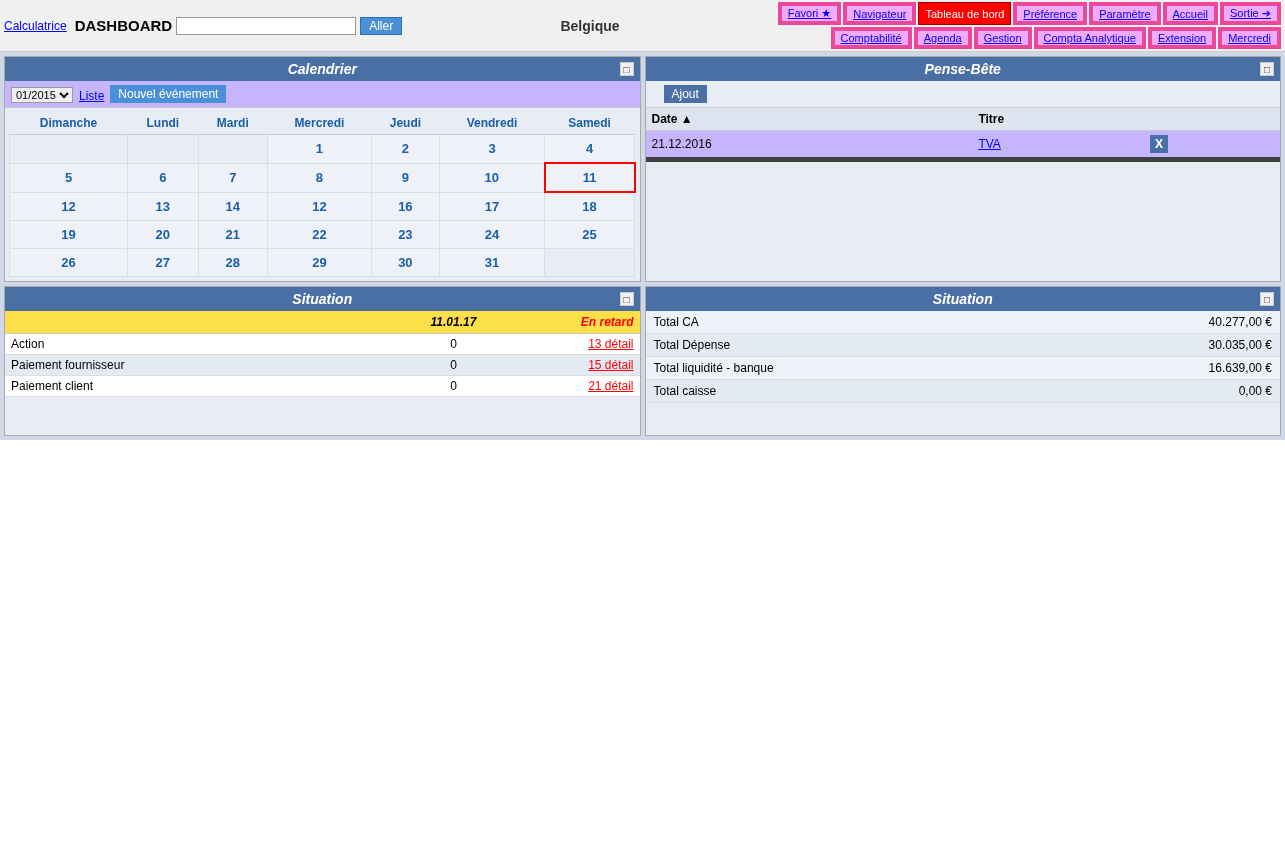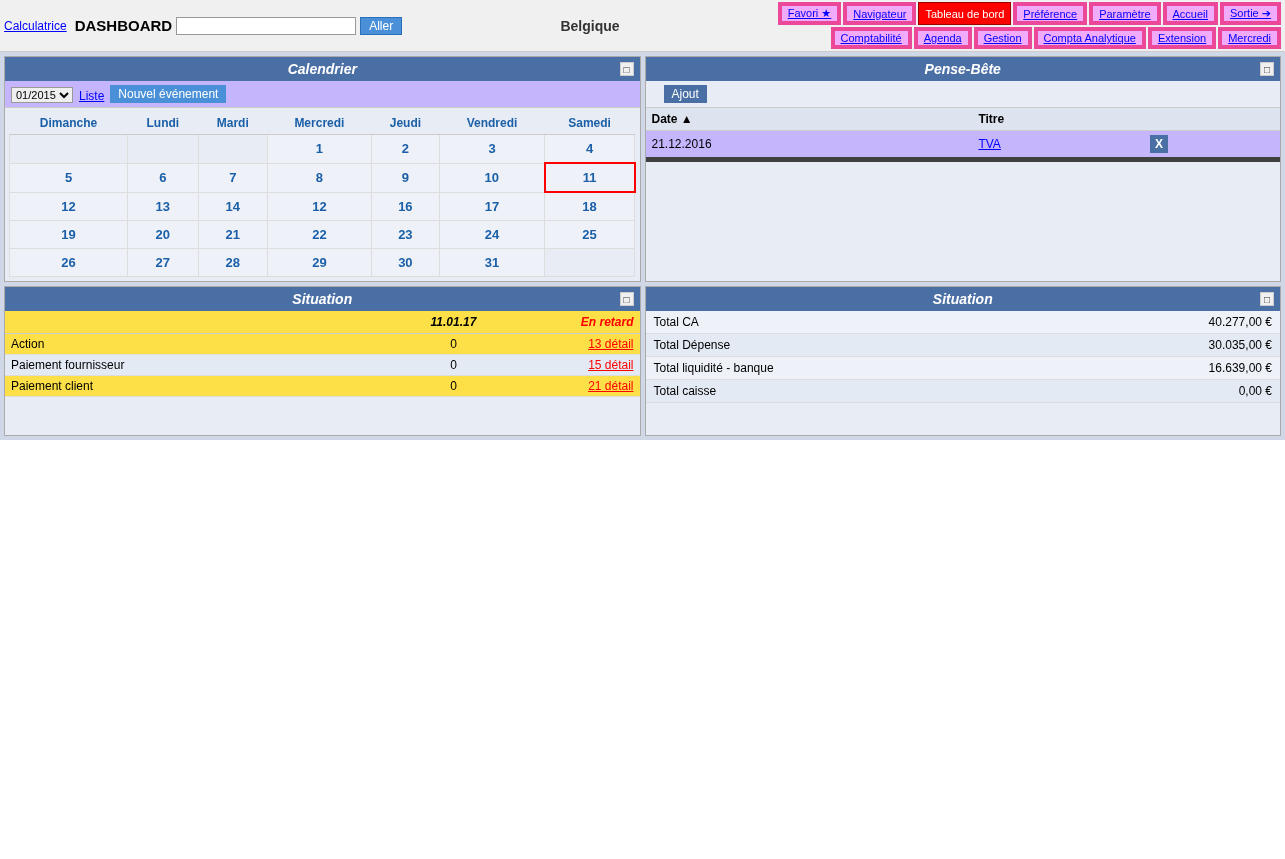--- a/index.html
+++ b/index.html
@@ -44,21 +44,21 @@
     .ajout-btn { background: #4a6fa5; color: white; border: none; padding: 2px 8px; cursor: pointer; font-size: 12px; }
     .pense-table { width: 100%; border-collapse: collapse; }
     .pense-table th { text-align: left; padding: 4px 6px; border-bottom: 1px solid #ccc; font-weight: bold; color: #000; background: #dde3ef; font-size: 12px; }
     .pense-table td { padding: 4px 6px; border-bottom: 5px solid #404040; font-size: 12px; background: #c4b5fd; }
     .pense-table td a { color: blue; }
     .delete-x { background: #4a6fa5; color: white; border: none; width: 18px; height: 18px; cursor: pointer; font-weight: bold; font-size: 12px; }
     .situation-header-row { display: flex; padding: 4px 6px; font-weight: bold; background: #fde047; border-bottom: 1px solid #ccc; }
     .situation-header-row .col-label { flex: 1; }
     .situation-header-row .col-date { width: 120px; text-align: center; font-style: italic; }
     .situation-header-row .col-retard { width: 120px; text-align: right; font-style: italic; color: red; }
-    .situation-row { display: flex; padding: 3px 6px; border-bottom: 1px solid #ddd; background: #fde047; align-items: center; }
+    .situation-row { display: flex; padding: 3px 6px; border-bottom: 1px solid #ddd; background: #ffffff; align-items: center; }
     .situation-row:nth-child(even) { background: #e4eaf4; }
     .situation-row .col-label { flex: 1; color: #000; }
     .situation-row .col-count { width: 120px; text-align: center; }
     .situation-row .col-link { width: 120px; text-align: right; color: red; text-decoration: underline; cursor: pointer; font-weight: normal; }
 
     
     .fin-row { display: flex; padding: 4px 8px; border-bottom: 1px solid #ddd; background: #eef2f8; }
     .fin-row:nth-child(even) { background: #e4eaf4; }
     .fin-row .fin-label { flex: 1; color: #000; }
     .fin-row .fin-value { text-align: right; color: #000; min-width: 100px; }

